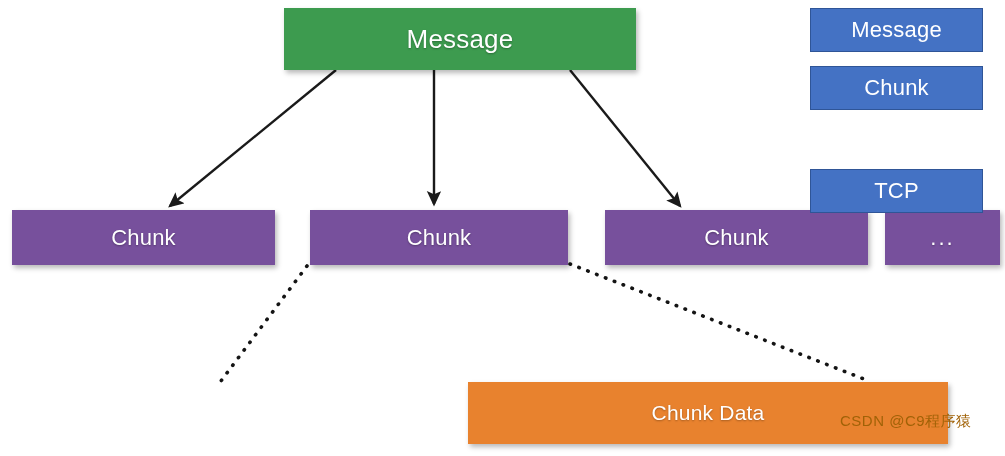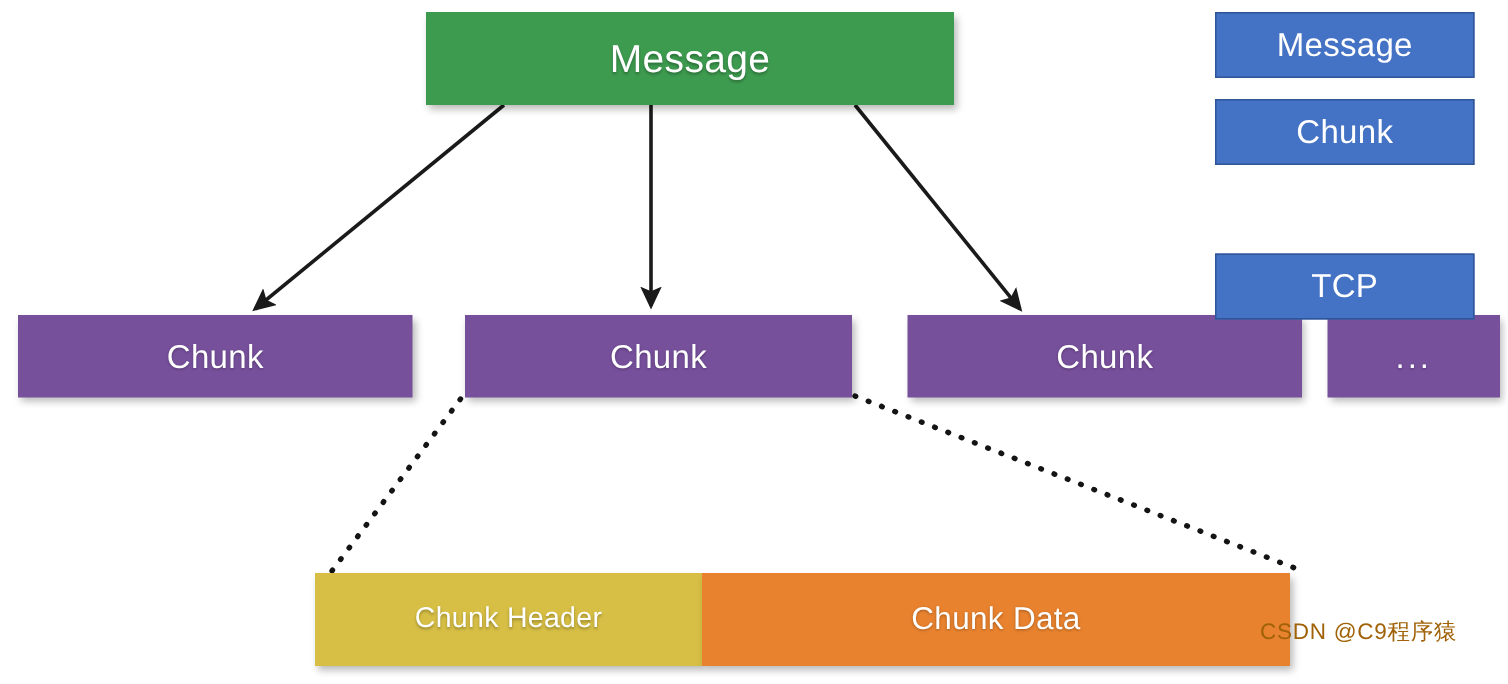--- a/index.html
+++ b/index.html
@@ -56,21 +56,21 @@
     left: 210px;
     top: 382px;
     width: 258px;
     height: 62px;
     background: #d7bf45;
   }
   #chunk-header-box .node-label { font-size: 19px; }
   #chunk-data-box {
     left: 468px;
     top: 382px;
-    width: 392px;
+    width: 480px;
     height: 62px;
     background: #e8822e;
   }
   #chunk-data-box .node-label { font-size: 21px; }
 
   
   .legend-box {
     position: absolute;
     left: 810px;
     width: 173px;
@@ -145,23 +145,20 @@
   <div class="node chunk-box" id="chunk-box-2">
     <span class="node-label">Chunk</span>
   </div>
   <div class="node chunk-box" id="chunk-box-3">
     <span class="node-label">Chunk</span>
   </div>
   <div class="node chunk-box" id="chunk-box-4">
     <span class="node-label">...</span>
   </div>
 
-  <div class="node" id="chunk-header-box">
-    <span class="node-label">Chunk Header</span>
-  </div>
   <div class="node" id="chunk-data-box">
     <span class="node-label">Chunk Data</span>
   </div>
 
   <div class="legend-box" id="legend-box-0">
     <span class="node-label">Message</span>
   </div>
   <div class="legend-box" id="legend-box-1">
     <span class="node-label">Chunk</span>
   </div>

